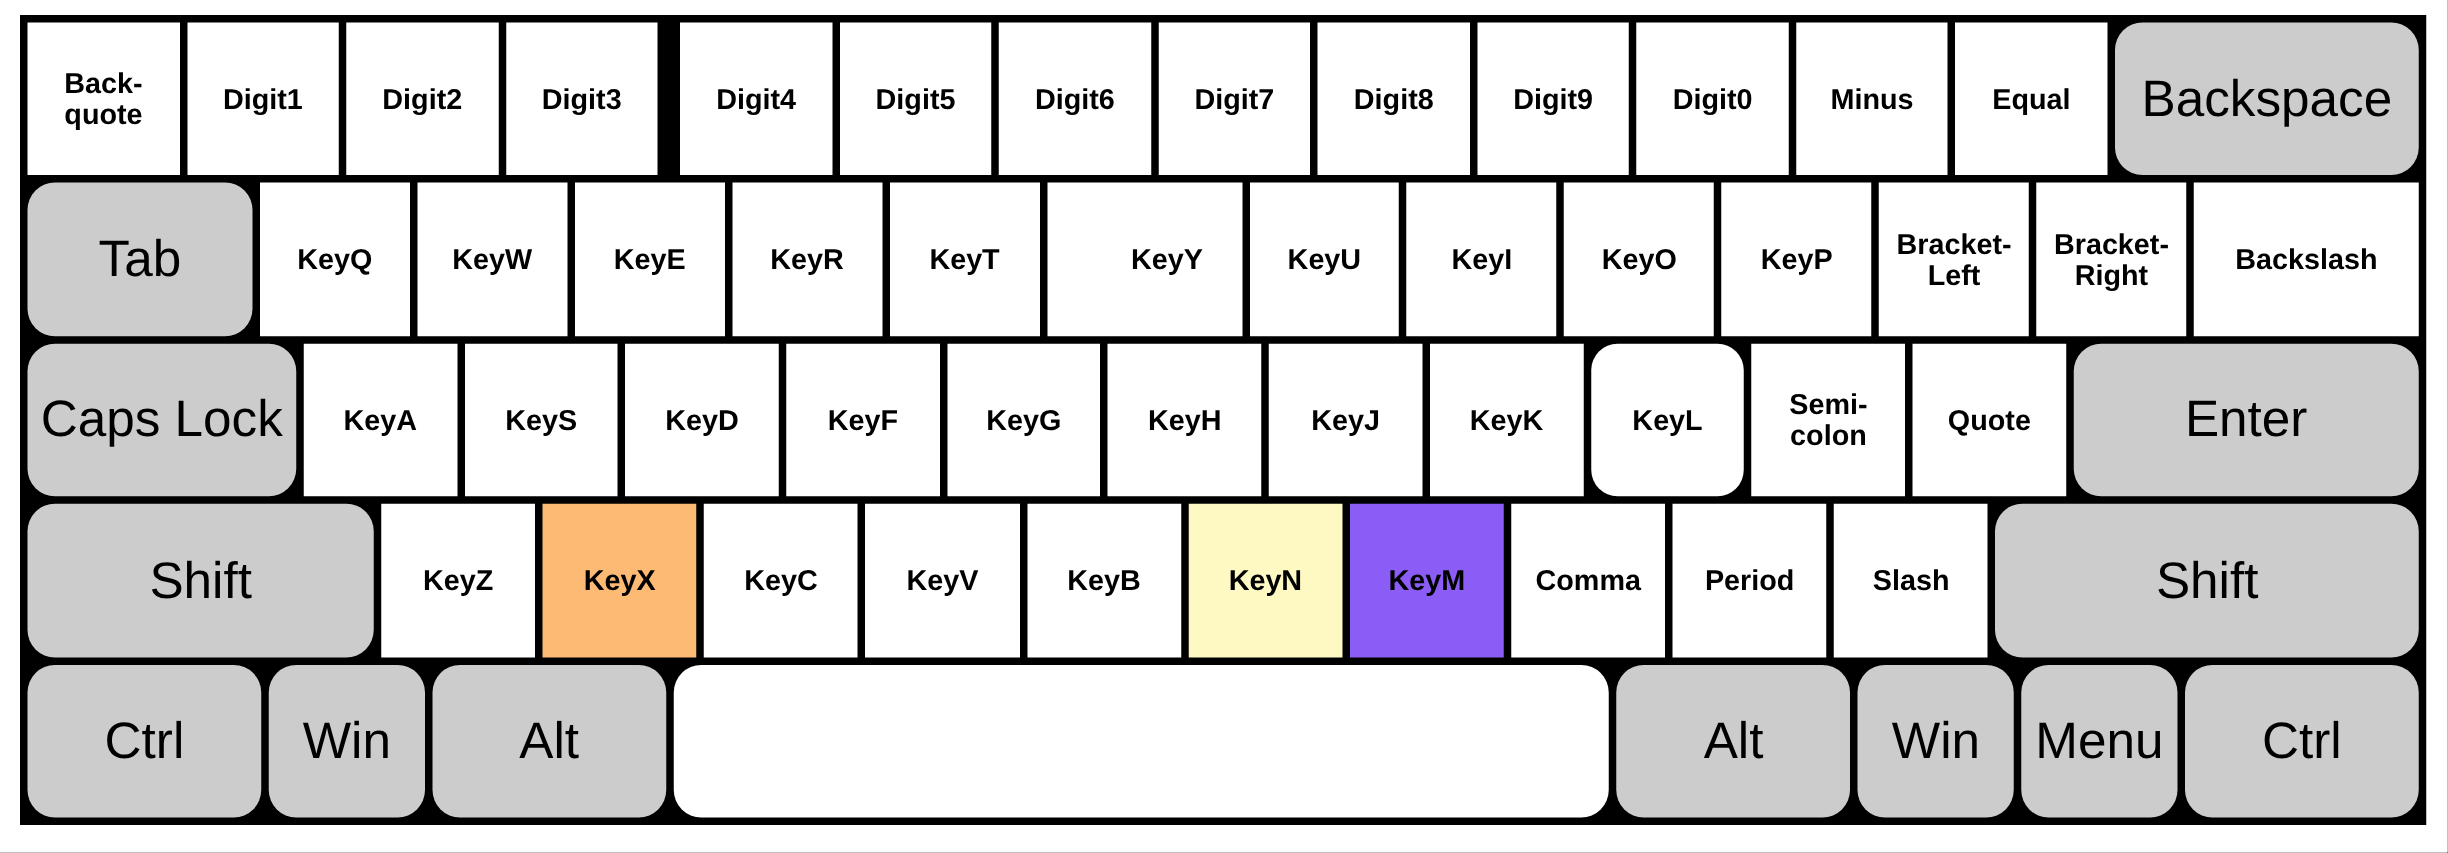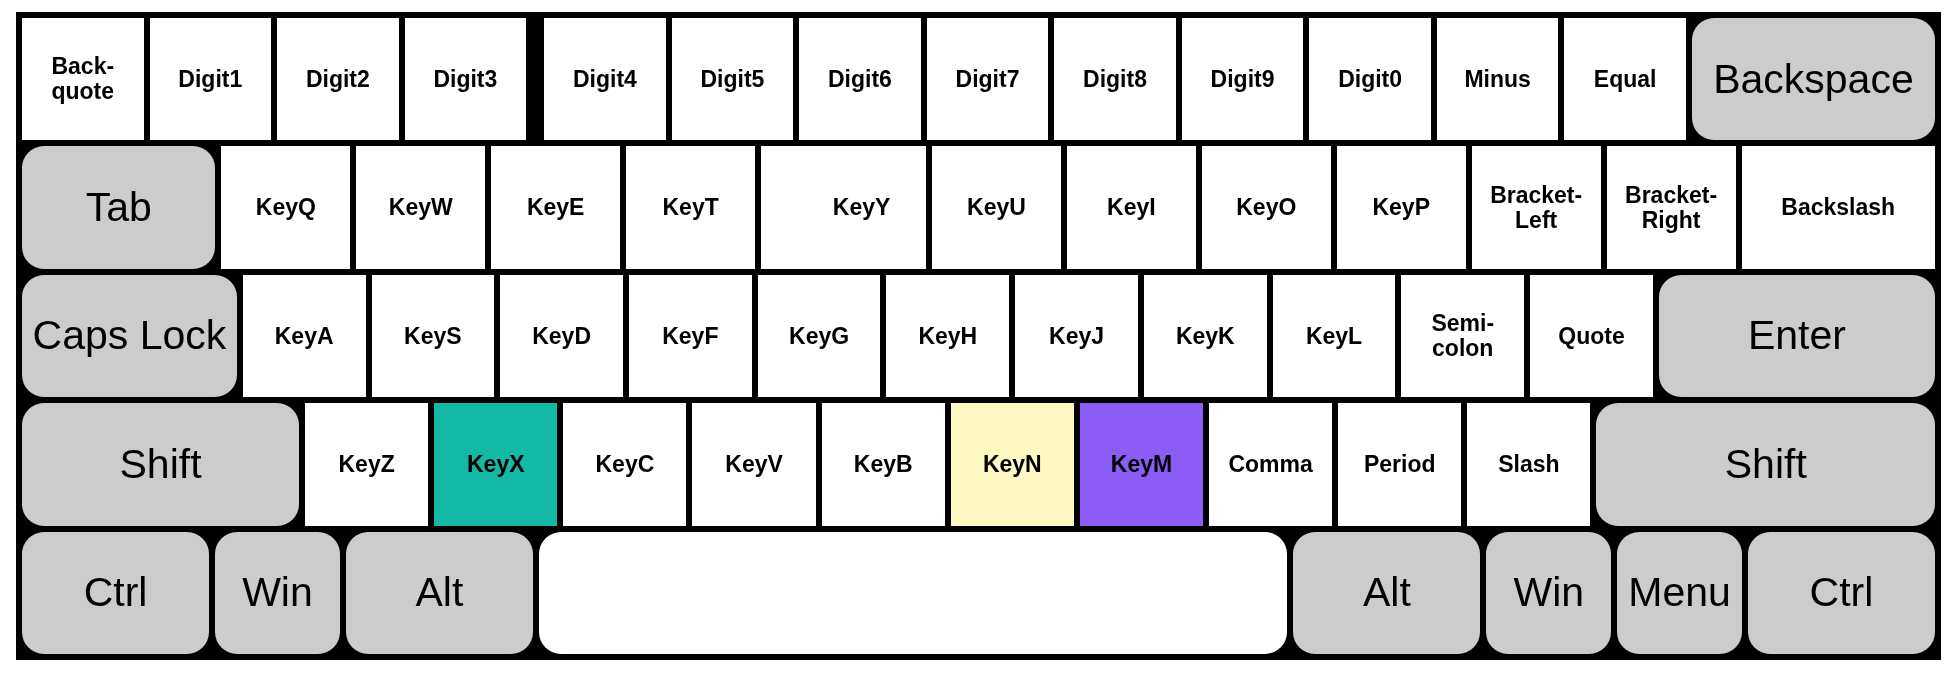--- a/index.html
+++ b/index.html
@@ -113,20 +113,23 @@
       <div class="key code" style="flex-grow: 1; background: rgb(255, 255, 255);">
         <span class="lbl">KeyQ</span>
       </div>
       <div class="key code" style="flex-grow: 1; background: rgb(255, 255, 255);">
         <span class="lbl">KeyW</span>
       </div>
       <div class="key code" style="flex-grow: 1; background: rgb(255, 255, 255);">
         <span class="lbl">KeyE</span>
       </div>
       <div class="key code" style="flex-grow: 1; background: rgb(255, 255, 255);">
+        <span class="lbl">KeyR</span>
+      </div>
+      <div class="key code" style="flex-grow: 1; background: rgb(255, 255, 255);">
         <span class="lbl">KeyT</span>
       </div>
       <div class="key code" style="flex-grow: 1; background: rgb(255, 255, 255); padding-left: 36px;">
         <span class="lbl">KeyY</span>
       </div>
       <div class="key code" style="flex-grow: 1; background: rgb(255, 255, 255);">
         <span class="lbl">KeyU</span>
       </div>
       <div class="key code" style="flex-grow: 1; background: rgb(255, 255, 255);">
         <span class="lbl">KeyI</span>
@@ -168,41 +171,41 @@
       </div>
       <div class="key code" style="flex-grow: 1; background: rgb(255, 255, 255);">
         <span class="lbl">KeyH</span>
       </div>
       <div class="key code" style="flex-grow: 1; background: rgb(255, 255, 255);">
         <span class="lbl">KeyJ</span>
       </div>
       <div class="key code" style="flex-grow: 1; background: rgb(255, 255, 255);">
         <span class="lbl">KeyK</span>
       </div>
-      <div class="key code" style="flex-grow: 1; background: rgb(255, 255, 255);">
+      <div class="key code" style="flex-grow: 1; background: rgb(255, 255, 255); border-radius: 21px;">
         <span class="lbl">KeyL</span>
       </div>
       <div class="key code" style="flex-grow: 1; background: rgb(255, 255, 255);">
         <span class="lbl">Semi-colon</span>
       </div>
       <div class="key code" style="flex-grow: 1; background: rgb(255, 255, 255);">
         <span class="lbl">Quote</span>
       </div>
       <div class="key mod" style="flex-grow: 2.25; background: rgb(204, 204, 204);">
         <span class="lbl">Enter</span>
       </div>
     </div>
     <div class="kb-row">
       <div class="key mod" style="flex-grow: 2.25; background: rgb(204, 204, 204);">
         <span class="lbl">Shift</span>
       </div>
       <div class="key code" style="flex-grow: 1; background: rgb(255, 255, 255);">
         <span class="lbl">KeyZ</span>
       </div>
-      <div class="key code" style="flex-grow: 1; background: #14b8a6;">
+      <div class="key code" style="flex-grow: 1; background: #fdba74;">
         <span class="lbl">KeyX</span>
       </div>
       <div class="key code" style="flex-grow: 1; background: rgb(255, 255, 255);">
         <span class="lbl">KeyC</span>
       </div>
       <div class="key code" style="flex-grow: 1; background: rgb(255, 255, 255);">
         <span class="lbl">KeyV</span>
       </div>
       <div class="key code" style="flex-grow: 1; background: rgb(255, 255, 255);">
         <span class="lbl">KeyB</span>

